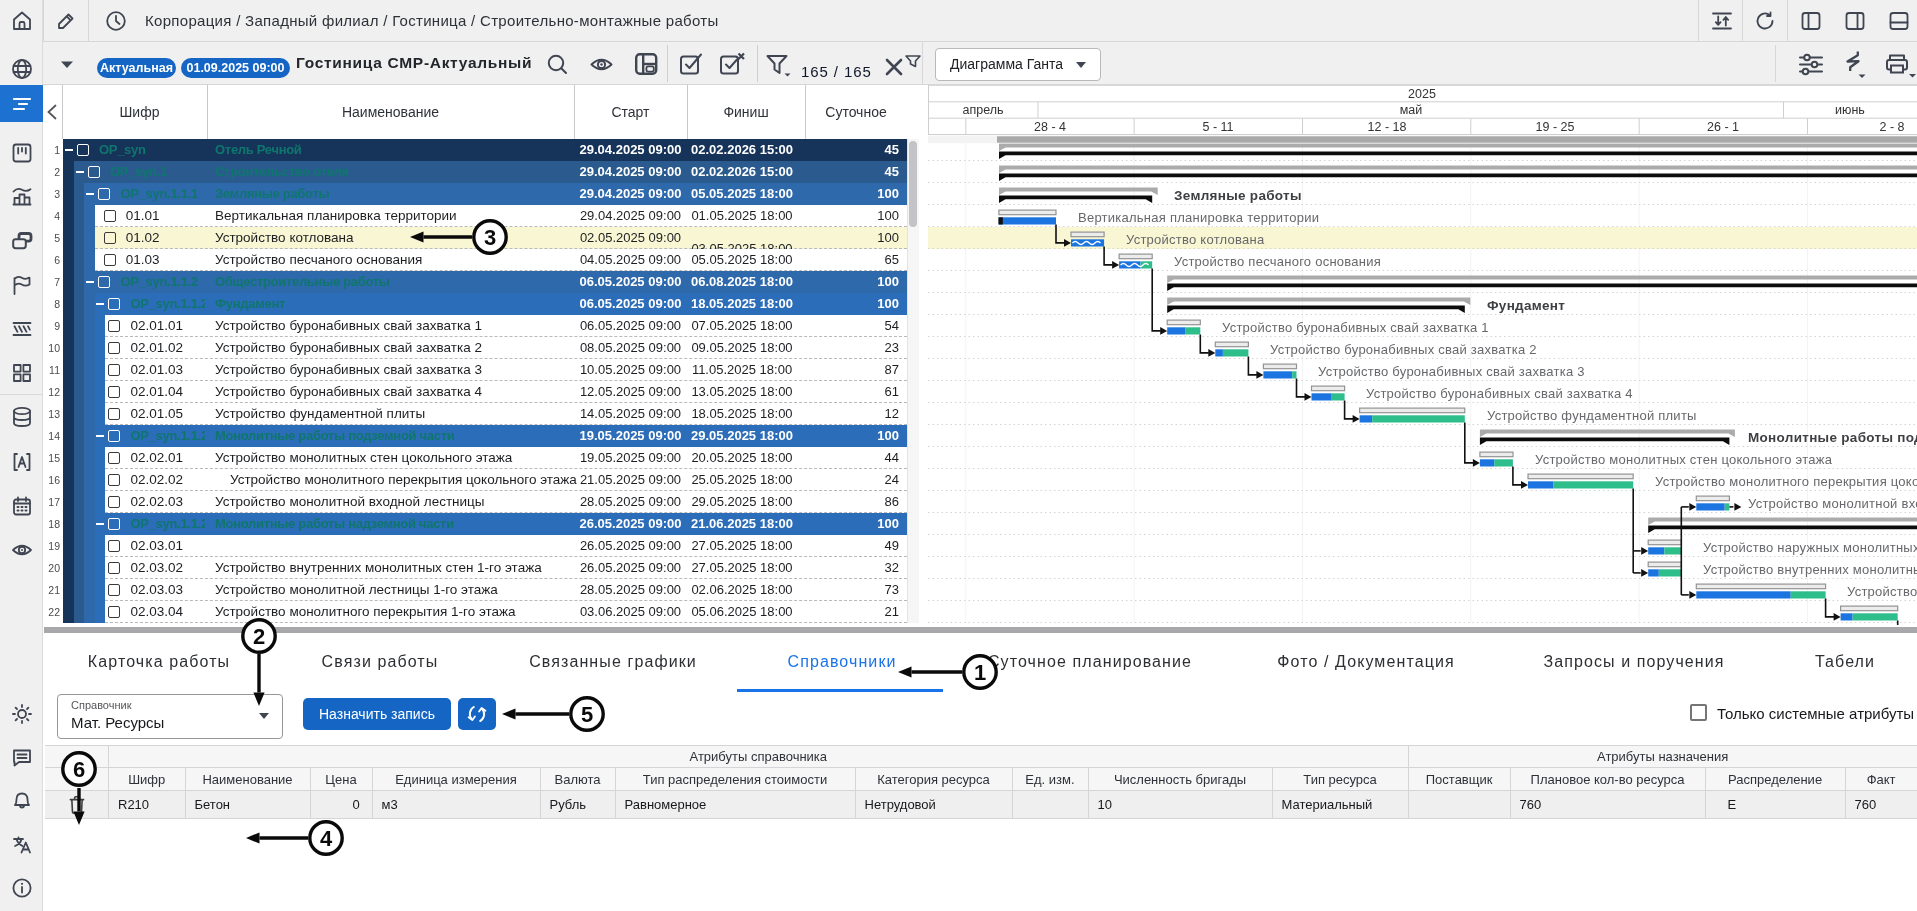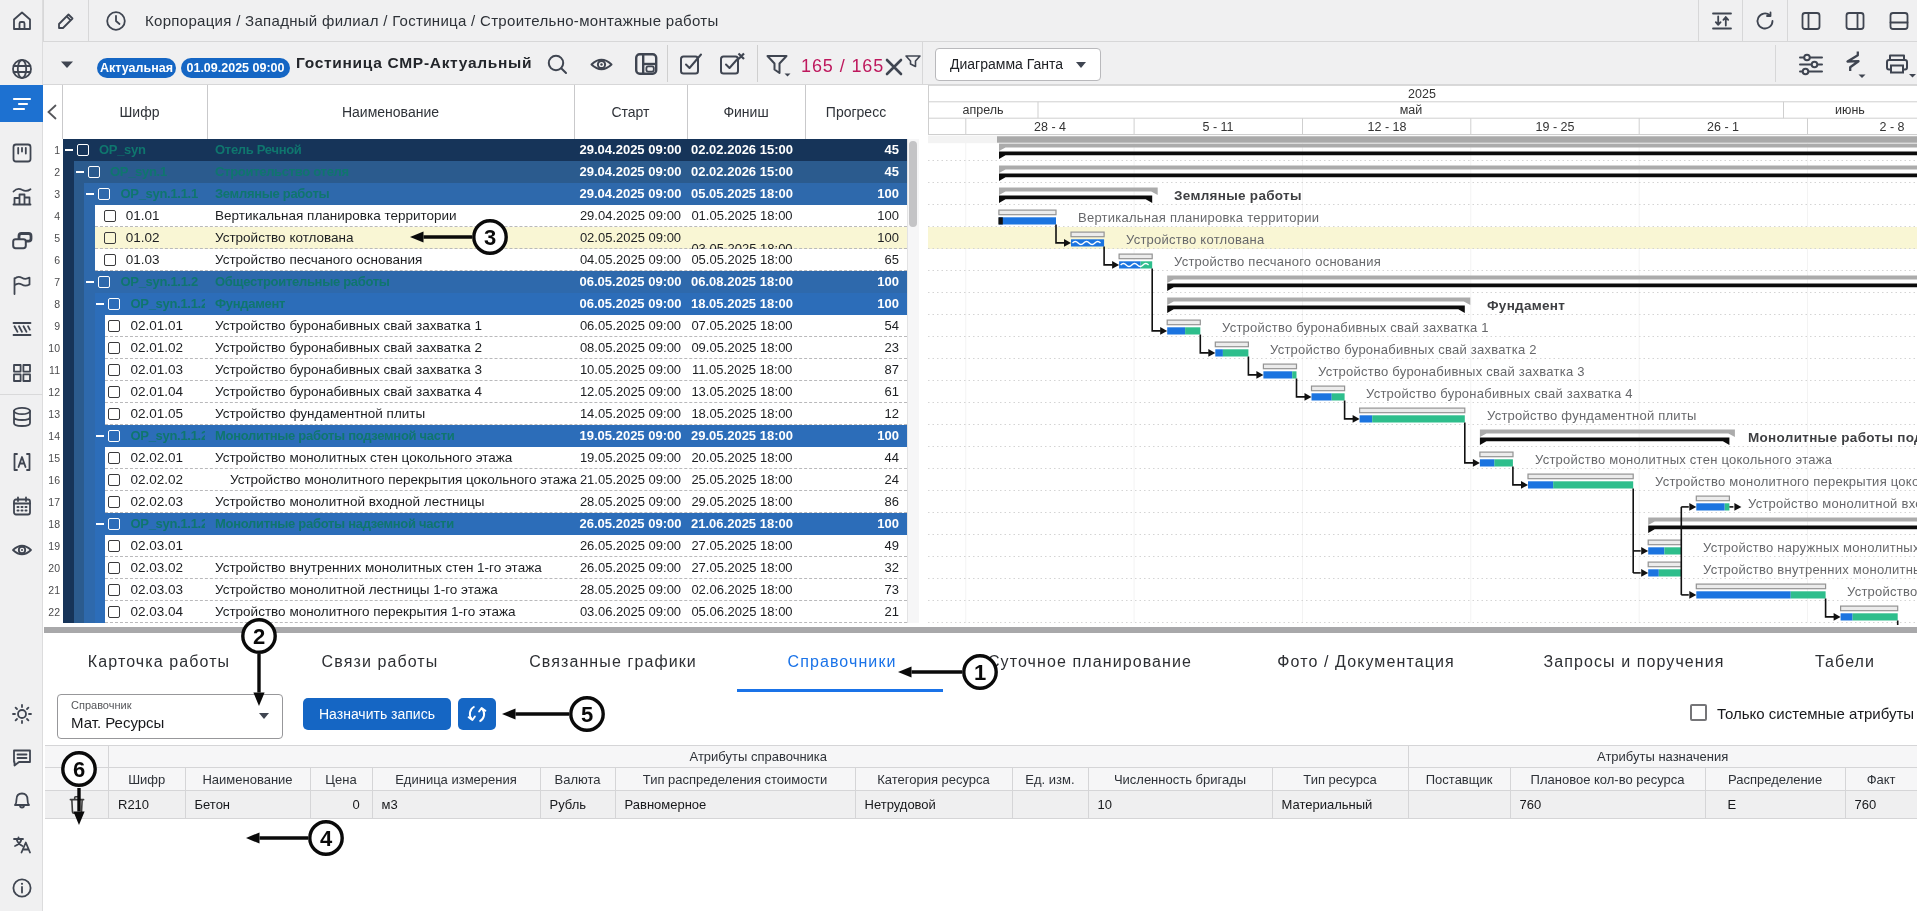--- a/index.html
+++ b/index.html
@@ -6,21 +6,21 @@
 
 #sidebar {position:absolute;left:0;top:0;width:43px;height:911px;background:#f0f0f1;border-right:1px solid #dcdcdd}
 #active {position:absolute;left:0;top:85px;width:43px;height:36.5px;background:#1d71d1}
 #tb1 {position:absolute;left:0;top:0;width:1917px;height:42px;background:#f0f0f1;border-bottom:1px solid #d7d7d8}
 #tb2 {position:absolute;left:43px;top:42px;width:1874px;height:43px;background:#f0f0f1;border-bottom:1px solid #d7d7d8}
 .vsep {position:absolute;top:0;width:1px;height:42px;background:#d7d7d8}
 .vsep2 {position:absolute;top:45px;width:1px;height:37px;background:#cfcfcf}
 .bc {position:absolute;left:145px;top:12px;font-size:15px;color:#2e3238;font-weight:500;letter-spacing:.3px}
 .badge {position:absolute;top:57.5px;height:20px;background:#1566c4;border-radius:10px;color:#fff;font-size:12.5px;font-weight:bold;line-height:20px;text-align:center}
 .title {position:absolute;left:296px;top:54px;font-size:15.5px;font-weight:bold;color:#23262b;letter-spacing:0.7px}
-.cnt {position:absolute;left:801px;top:56px;font-size:18px;color:#be185d;letter-spacing:0.9px}
+.cnt {position:absolute;left:801px;top:63px;font-size:15px;color:#0f172a;letter-spacing:0.9px}
 .gsel {position:absolute;left:935px;top:48px;width:166px;height:33px;background:#fff;border:1px solid #b9b9bc;border-radius:4px;font-size:14px;color:#202226;line-height:31px;padding-left:14px}
 .gsel:after {content:"";position:absolute;right:14px;top:13px;border-left:5px solid transparent;border-right:5px solid transparent;border-top:6px solid #3f4551}
 
 #thead {position:absolute;left:43px;top:85px;width:877px;height:54px;background:#fff}
 .hc {position:absolute;top:0;height:54px;line-height:54px;text-align:center;font-size:14px;color:#2e3238;font-weight:500}
 .hline {position:absolute;top:0;width:1px;height:54px;background:#c9c9cb}
 .gn {position:absolute;left:43px;width:17px;height:22px;line-height:22px;font-size:10.5px;color:#4b4b4d;text-align:right}
 .st {position:absolute;height:22px}
 .srow {position:absolute;height:22px}
 .trow {position:absolute;height:22px;border-bottom:1px dashed #b9b9bb}
@@ -233,21 +233,21 @@
       <path d="M6 8 V3.5 H20 V8" fill="none" stroke="#3f4551" stroke-width="2" stroke-linecap="round" stroke-linejoin="round"></path>
       <rect x="3" y="8" width="20" height="9.5" rx="2" fill="none" stroke="#3f4551" stroke-width="2" stroke-linecap="round" stroke-linejoin="round"></rect>
       <rect x="7" y="13.5" width="12" height="7" fill="#f0f0f1" stroke="#3f4551" stroke-width="2"></rect>
       <path d="M25 22 L28.5 25.5 L32 22" fill="#3f4551"></path>
     </svg>
 <div id="thead">
 <div class="hc" style="left:24px;width:145px">Шифр</div>
 <div class="hc" style="left:164px;width:367px">Наименование</div>
 <div class="hc" style="left:531px;width:113px">Старт</div>
 <div class="hc" style="left:644px;width:118px">Финиш</div>
-<div class="hc" style="left:762px;width:102px">Прогресс</div>
+<div class="hc" style="left:762px;width:102px">Суточное</div>
 <div class="hline" style="left:19px"></div>
 <div class="hline" style="left:164px"></div>
 <div class="hline" style="left:531px"></div>
 <div class="hline" style="left:644px"></div>
 <div class="hline" style="left:762px"></div>
 <svg style="position:absolute;left:3px;top:19px" width="12" height="16" viewBox="0 0 12 16">
         <path d="M9.5 1.5 L2.5 8 L9.5 14.5" fill="none" stroke="#55565a" stroke-width="1.8" stroke-linecap="round"></path>
       </svg>
 </div>
 <div class="cline" style="left:207px"></div>

